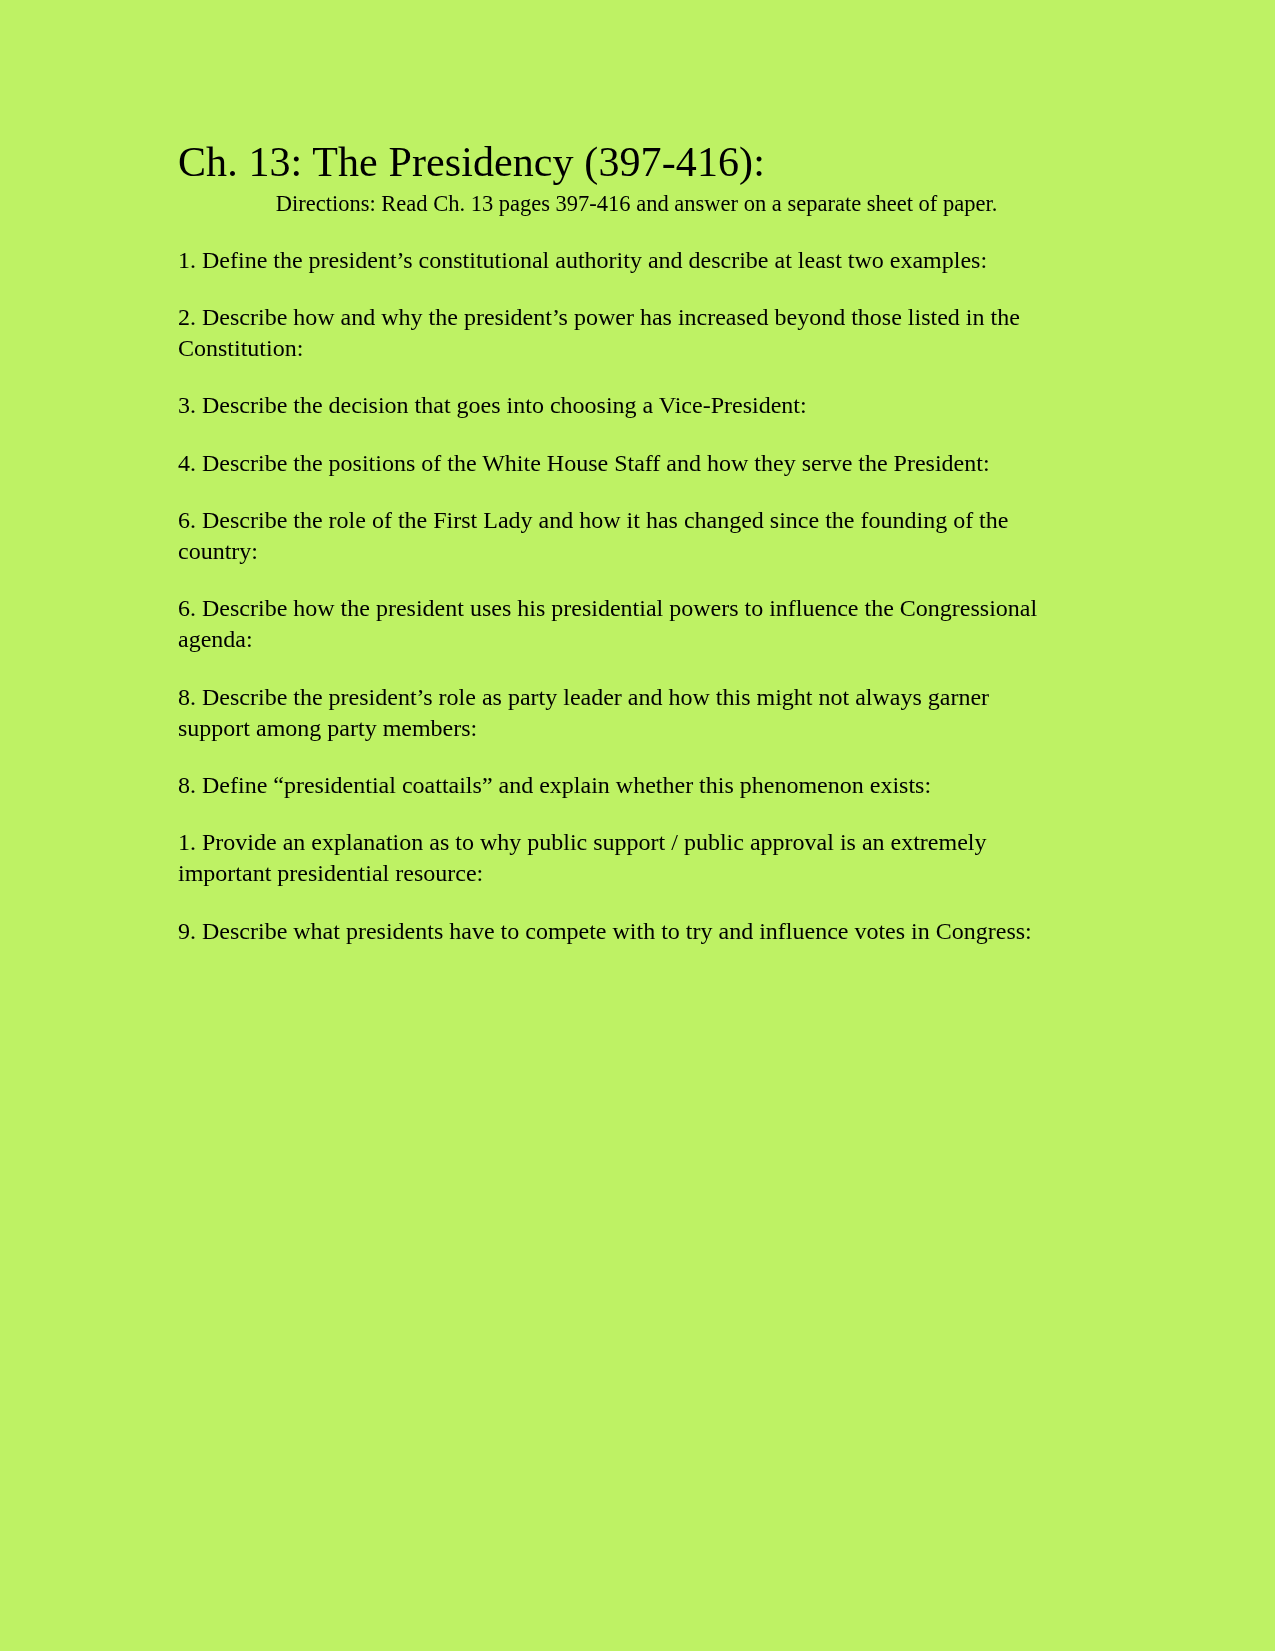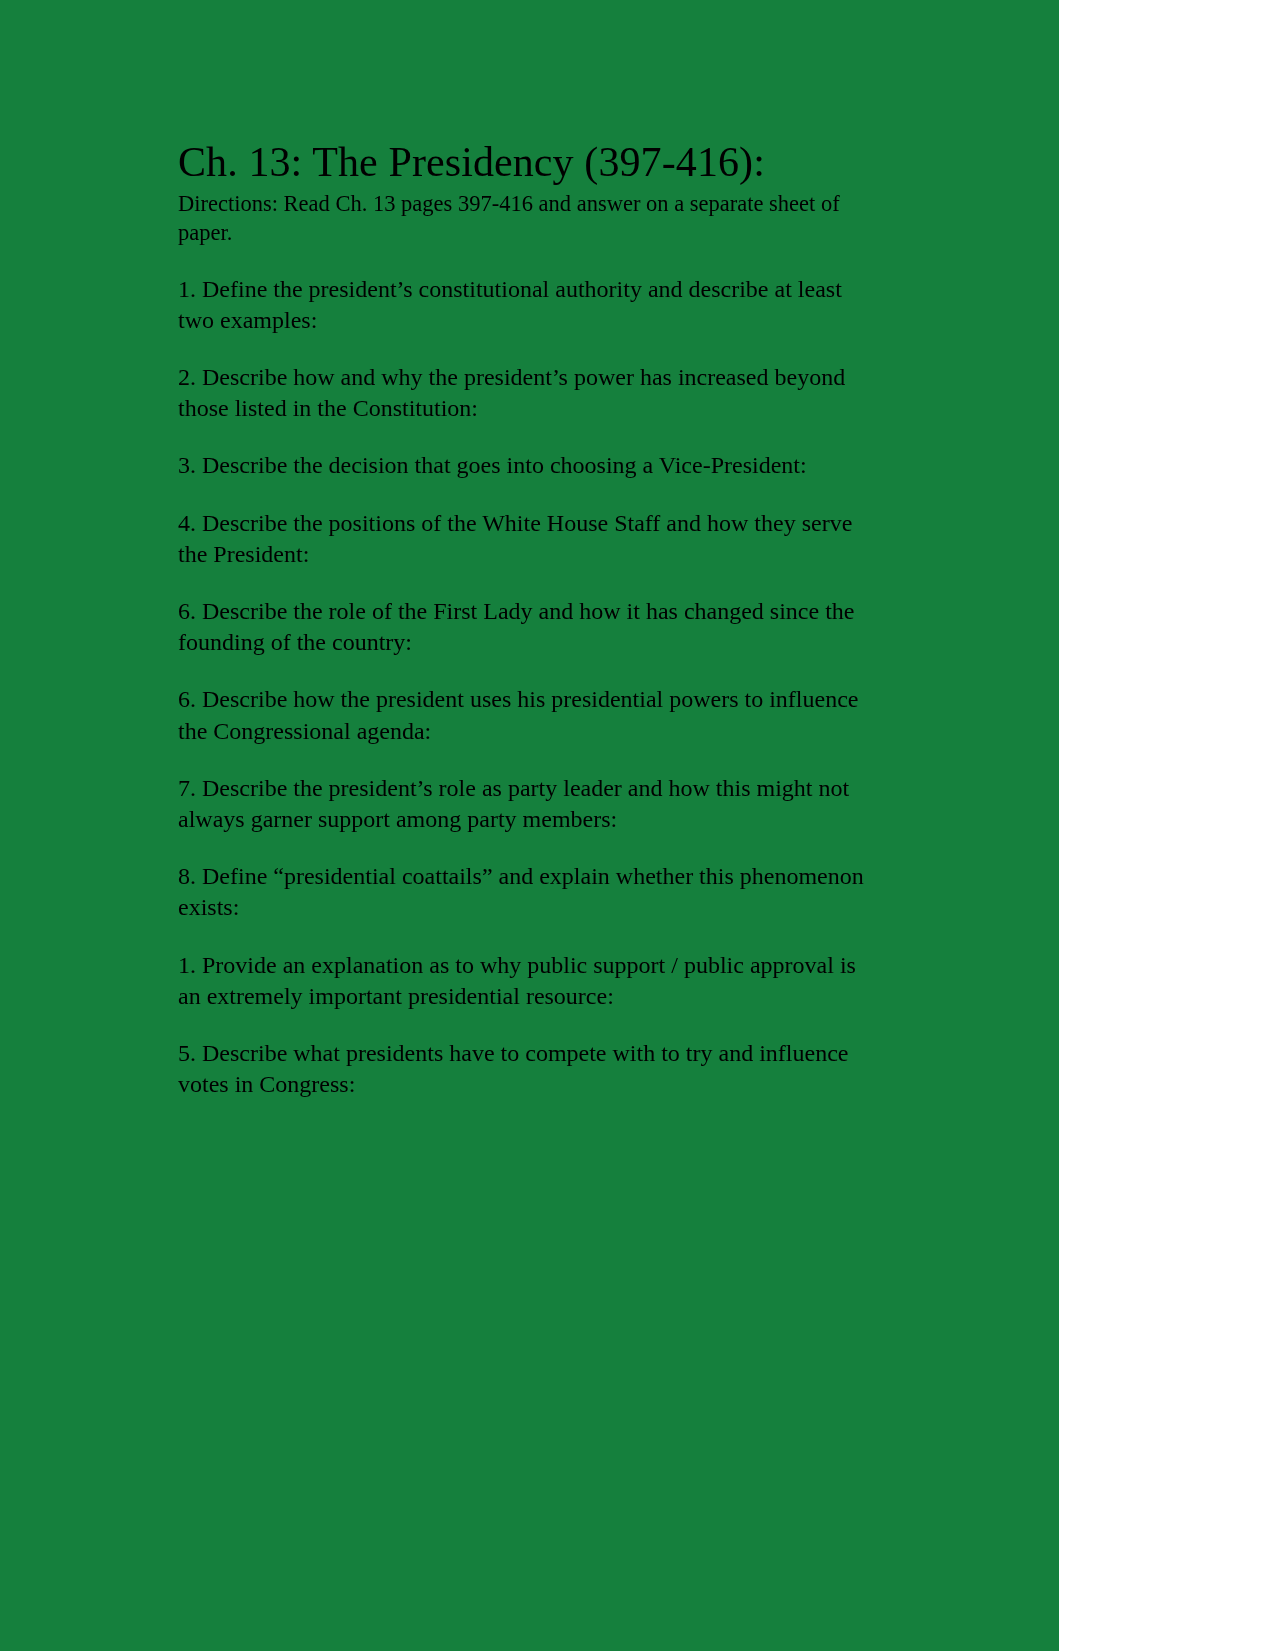--- a/index.html
+++ b/index.html
@@ -9,36 +9,37 @@
   }
   body {
     width: 1275px;
     height: 1651px;
     font-family: "Liberation Serif", "DejaVu Serif", serif;
     color: #000000;
     overflow: hidden;
   }
   .page {
     box-sizing: border-box;
-    width: 1059px;
+    width: 1275px;
     min-height: 1651px;
     padding: 140px 180px 0 178px;
-    background: #15803d;
+    background: #bef264;
   }
   .doc-title {
     font-size: 42px;
     line-height: 1.05;
     font-weight: normal;
     margin: 0 0 6px 0;
     letter-spacing: 0.1px;
   }
   .directions {
     font-size: 22.5px;
     line-height: 1.28;
     margin: 0 0 26px 0;
+    text-align: center;
   }
   .q-list {
     margin: 0;
     padding: 0;
     list-style: none;
   }
   .q-item {
     font-size: 24px;
     line-height: 1.3;
     margin: 0 0 26px 0;
@@ -57,19 +58,19 @@
 
   <p class="directions">Directions: Read Ch. 13 pages 397-416 and answer on a separate sheet of paper.</p>
 
   <ol class="q-list">
     <li class="q-item">1. Define the president’s constitutional authority and describe at least two examples:</li>
     <li class="q-item">2. Describe how and why the president’s power has increased beyond those listed in the Constitution:</li>
     <li class="q-item">3. Describe the decision that goes into choosing a Vice-President:</li>
     <li class="q-item">4. Describe the positions of the White House Staff and how they serve the President:</li>
     <li class="q-item">6. Describe the role of the First Lady and how it has changed since the founding of the country:</li>
     <li class="q-item">6. Describe how the president uses his presidential powers to influence the Congressional agenda:</li>
-    <li class="q-item">7. Describe the president’s role as party leader and how this might not always garner support among party members:</li>
+    <li class="q-item">8. Describe the president’s role as party leader and how this might not always garner support among party members:</li>
     <li class="q-item">8. Define “presidential coattails” and explain whether this phenomenon exists:</li>
     <li class="q-item">1. Provide an explanation as to why public support / public approval is an extremely important presidential resource:</li>
-    <li class="q-item">5. Describe what presidents have to compete with to try and influence votes in Congress:</li>
+    <li class="q-item">9. Describe what presidents have to compete with to try and influence votes in Congress:</li>
   </ol>
 
 </div>
 
 </body></html>

